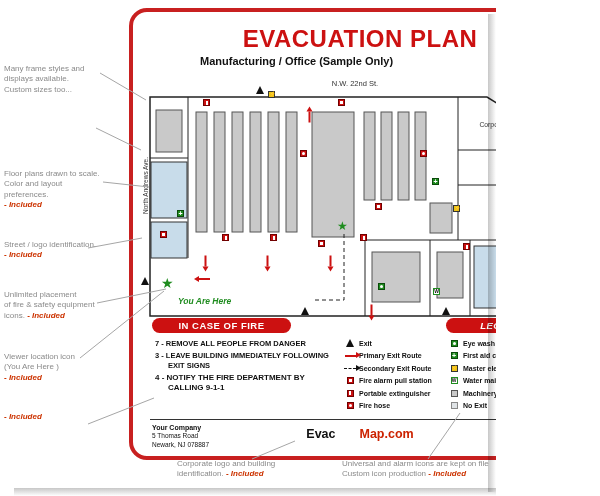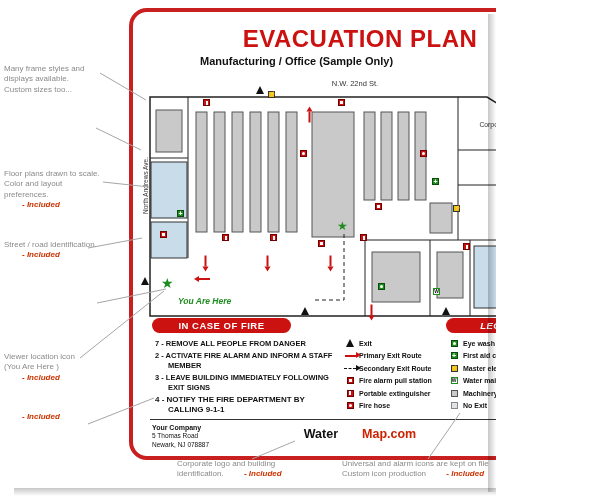--- a/index.html
+++ b/index.html
@@ -86,21 +86,21 @@
   .f-company .b{font-weight:bold;font-size:7px;}
   .f-brand{position:absolute;left:295px;top:427px;width:130px;text-align:center;
            font-size:12.5px;font-weight:bold;}
   .f-brand .bk{color:#111;} .f-brand .rd{color:#cc2200;margin-left:24px;}
   .f-pub{position:absolute;left:500px;top:424px;width:80px;text-align:right;
          font-size:6px;color:#444;line-height:1.4;}
 
   
   .note{position:absolute;font-size:8px;color:#8a8a8a;line-height:1.3;}
   .ntext{white-space:pre-line;}
-  .inc{color:#cc3300;font-style:italic;font-weight:bold;margin-left:18px;}
+  .inc{color:#cc3300;font-style:italic;font-weight:bold;margin-left:0;}
 </style>
 </head>
 <body>
 
 <div id="page">
 
   
   <div id="panel"></div>
 
   <div class="title">EVACUATION PLAN</div>
@@ -202,21 +202,20 @@
 
   <span class="compass" style="left:531px;top:282px;"></span>
 
   
   <div class="banner" style="left:152px;top:318px;width:139px;">IN CASE OF FIRE</div>
   <div class="banner" style="left:446px;top:318px;width:111px;font-style:italic;">LEGEND</div>
 
   
   <div id="steps">
     <div class="step">7 - REMOVE ALL  PEOPLE FROM DANGER</div>
-    <div class="step">2 - ACTIVATE FIRE ALARM AND INFORM A STAFF MEMBER</div>
     <div class="step">3 - LEAVE BUILDING IMMEDIATELY FOLLOWING EXIT SIGNS</div>
     <div class="step big">4 - NOTIFY THE FIRE DEPARTMENT BY CALLING  9-1-1</div>
   </div>
 
   
   <div class="lg-col" style="left:341px;">
     <div class="lg-row">
       <span class="lg-ic">
           <span class="extri"></span>
         </span>
@@ -297,21 +296,21 @@
   </div>
 
   
   <div class="divider"></div>
   <div class="f-company">
     <div class="b">Your Company</div>
     <div>5 Thomas Road</div>
     <div>Newark, NJ 078887</div>
   </div>
   <div class="f-brand">
-    <span class="bk">Water</span><span class="rd">Map.com</span>
+    <span class="bk">Evac</span><span class="rd">Map.com</span>
   </div>
   <div class="f-pub">
     <div>PictoGraphix Inc.</div>
     <div>1-800-504-EVAC</div>
   </div>
 
   
   <svg class="layer" width="600" height="496" viewBox="0 0 600 496">
     <g stroke="#a6a6a6" stroke-width="1">
       <line x1="100" y1="73" x2="146" y2="100"></line>
@@ -332,22 +331,27 @@
 displays available.
 Custom sizes too...</span><span class="inc"></span>
   </div>
   <div class="note" style="left:4px;top:169px;width:110px;">
     <span class="ntext">Floor plans drawn to scale.
 Color and layout
 preferences.
 </span><span class="inc">- Included</span>
   </div>
   <div class="note" style="left:4px;top:240px;width:112px;">
-    <span class="ntext">Street / road identification.
+    <span class="ntext">Street / logo identification.
 </span><span class="inc">- Included</span>
+  </div>
+  <div class="note" style="left:4px;top:290px;width:110px;">
+    <span class="ntext">Unlimited placement
+of fire &amp; safety equipment
+icons. </span><span class="inc">- Included</span>
   </div>
   <div class="note" style="left:4px;top:352px;width:100px;">
     <span class="ntext">Viewer location icon
 (You Are Here )
 </span><span class="inc">- Included</span>
   </div>
   <div class="note" style="left:4px;top:412px;width:116px;">
     <span class="inc">- Included</span>
   </div>
 

